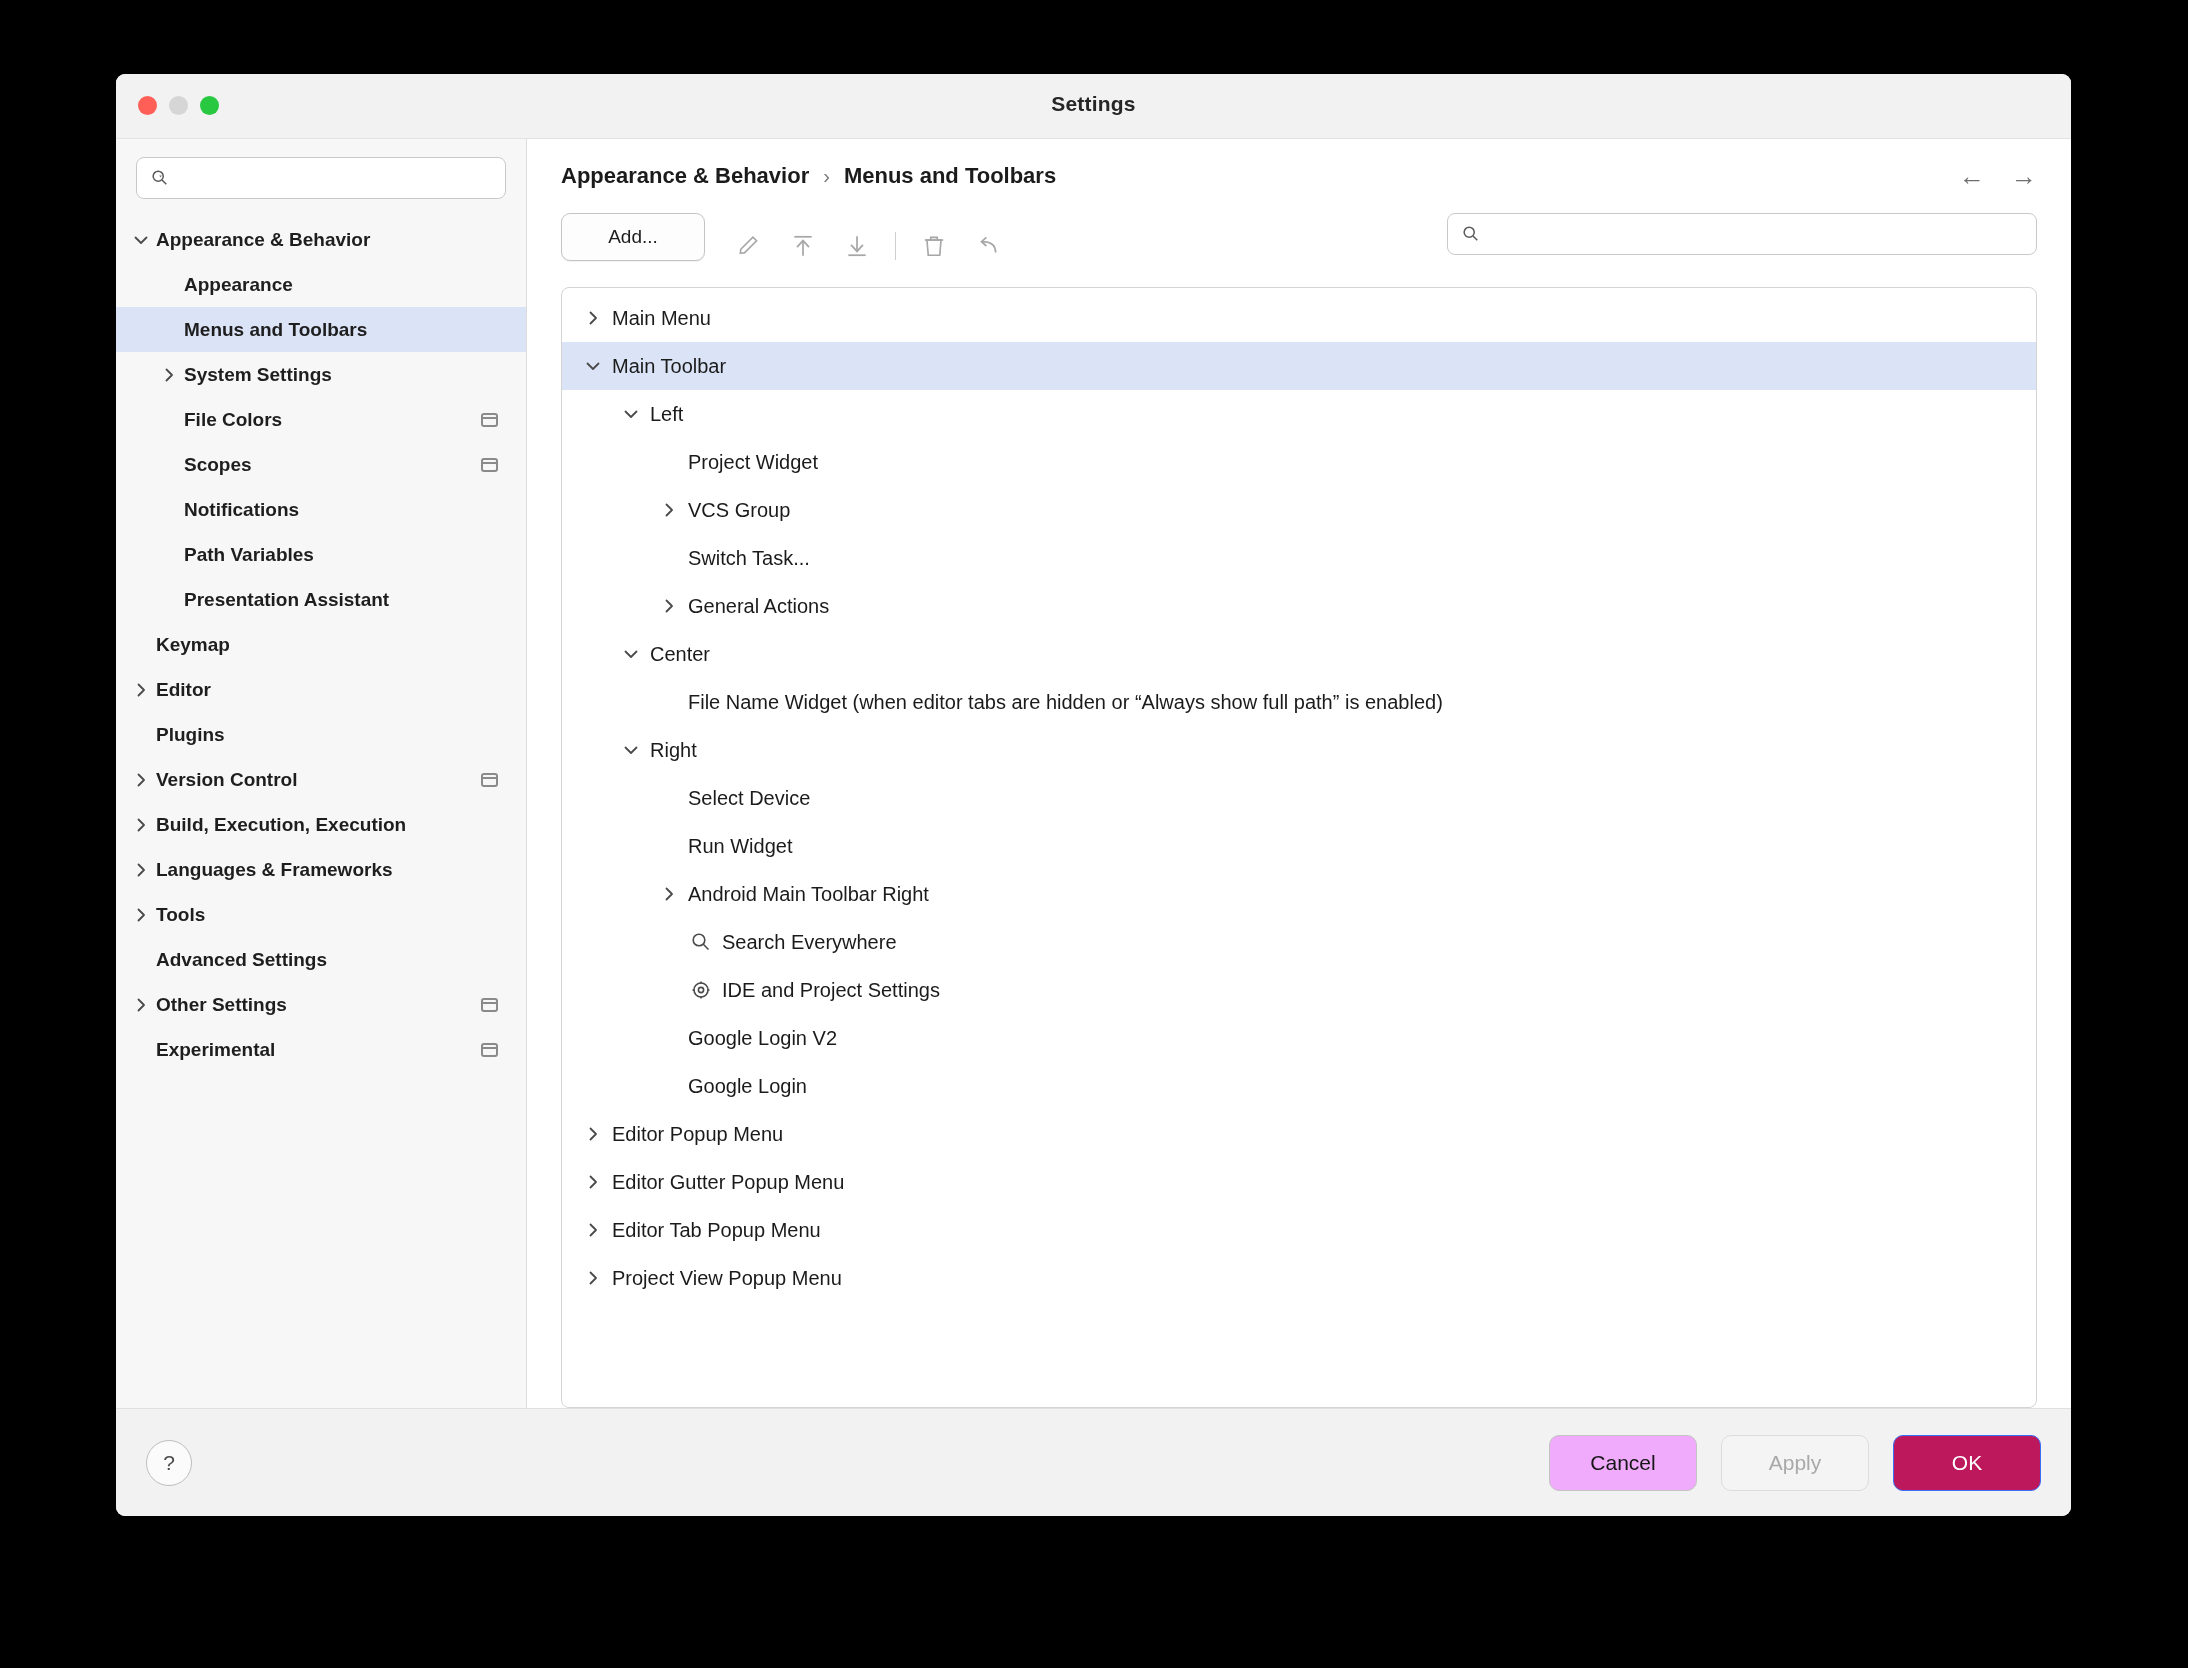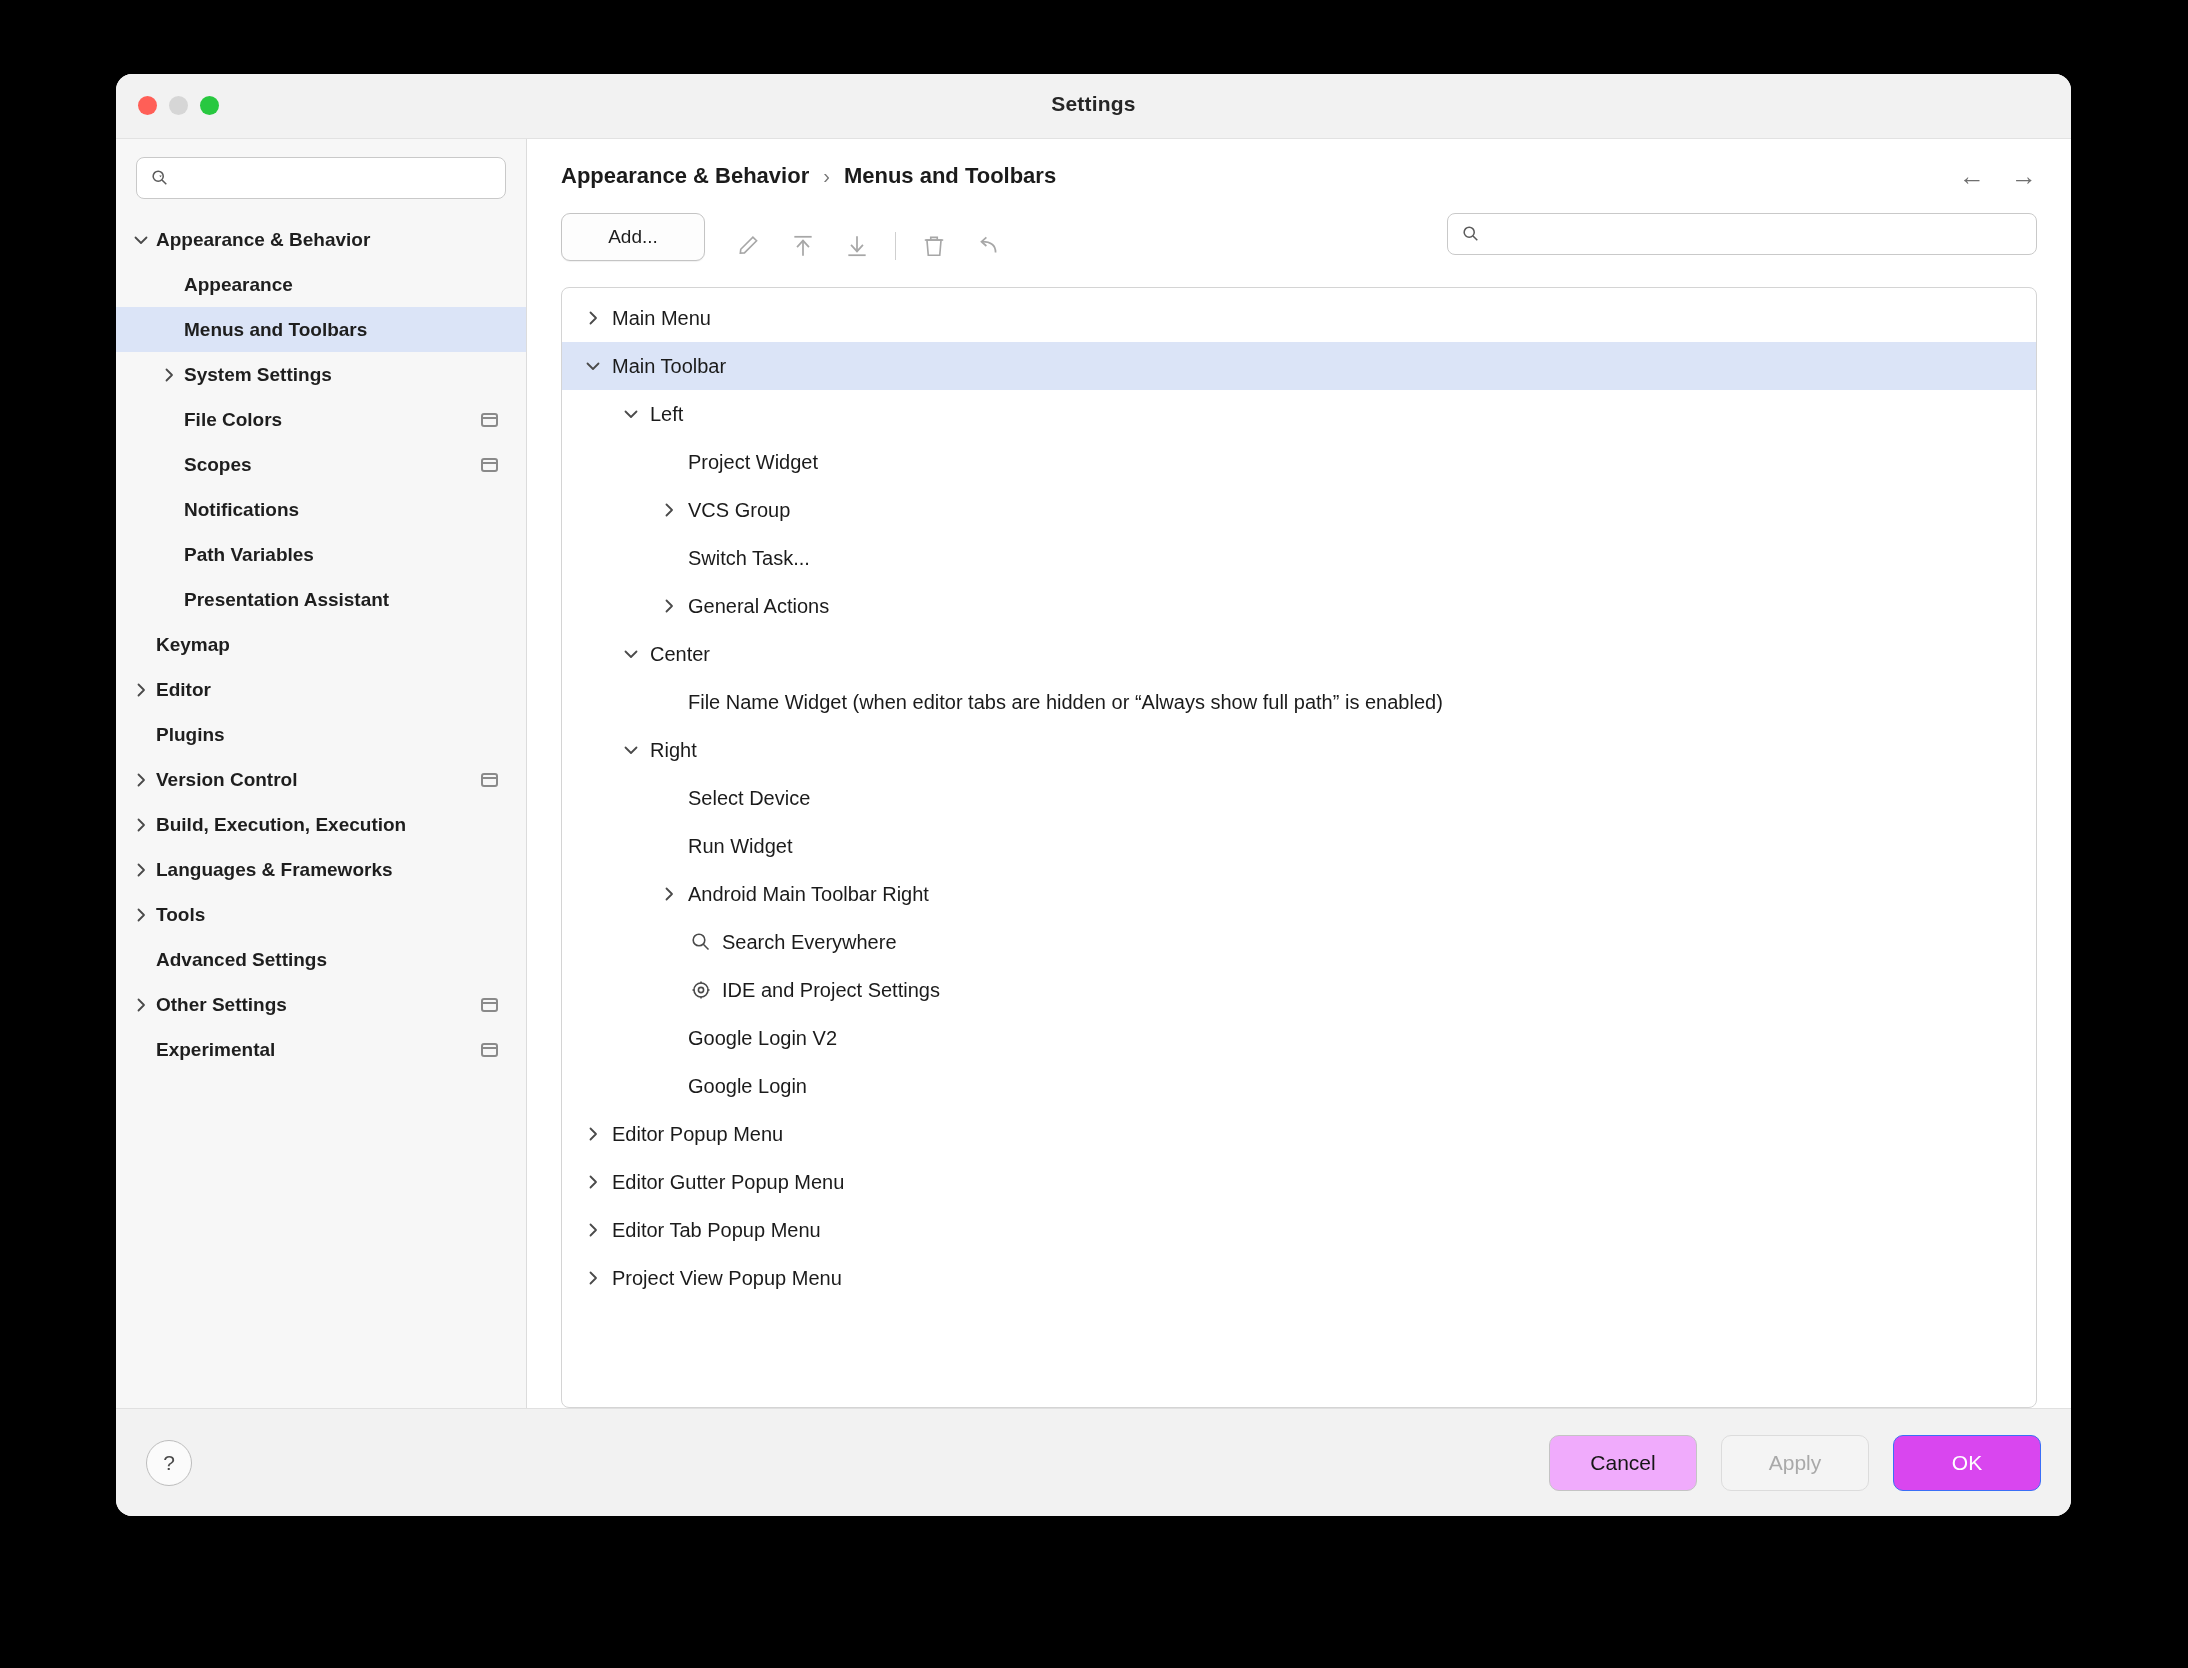--- a/index.html
+++ b/index.html
@@ -12,21 +12,21 @@
     font-family: "Liberation Sans", sans-serif;
   }
 
   #window {
     position: absolute;
     left: 116px;
     top: 74px;
     width: 1955px;
     height: 1442px;
     background: #f2f2f2;
-    border-radius: 16px;
+    border-radius: 9px;
     box-shadow: 0 12px 48px rgba(0,0,0,0.55);
     overflow: hidden;
     display: flex;
     flex-direction: column;
   }
 
   
   #titlebar {
     height: 64px;
     background: #f2f2f2;
@@ -305,21 +305,21 @@
     background: #f0abfc;
     color: #161616;
     padding: 0 22px;
   }
   .btn.disabled {
     color: #a9a9a9;
     background: #f4f4f4;
     border-color: #dcdcdc;
   }
   .btn.primary {
-    background: #d946ef;
+    background: #be185d;
     border-color: #3a6ff7;
     color: #fff;
   }
 </style>
 </head>
 <body>
 
 <div id="window">
 
   <div id="titlebar">

